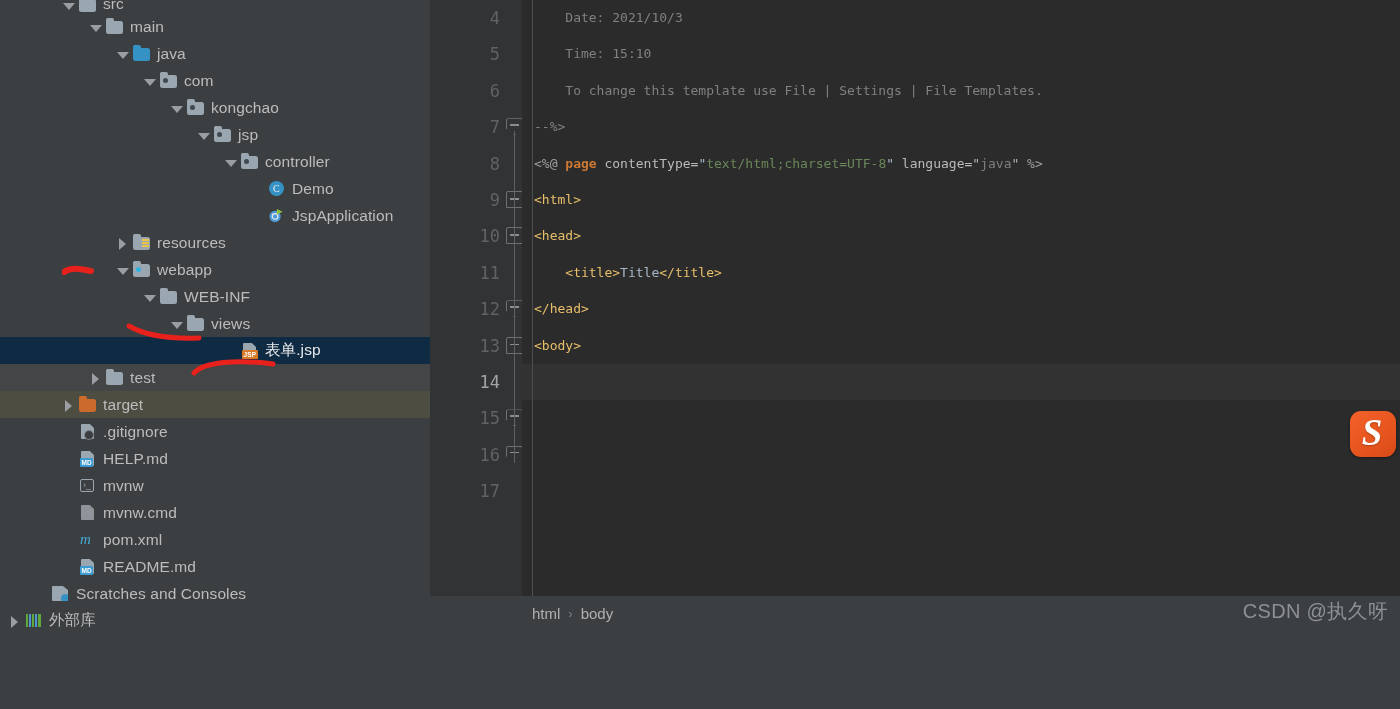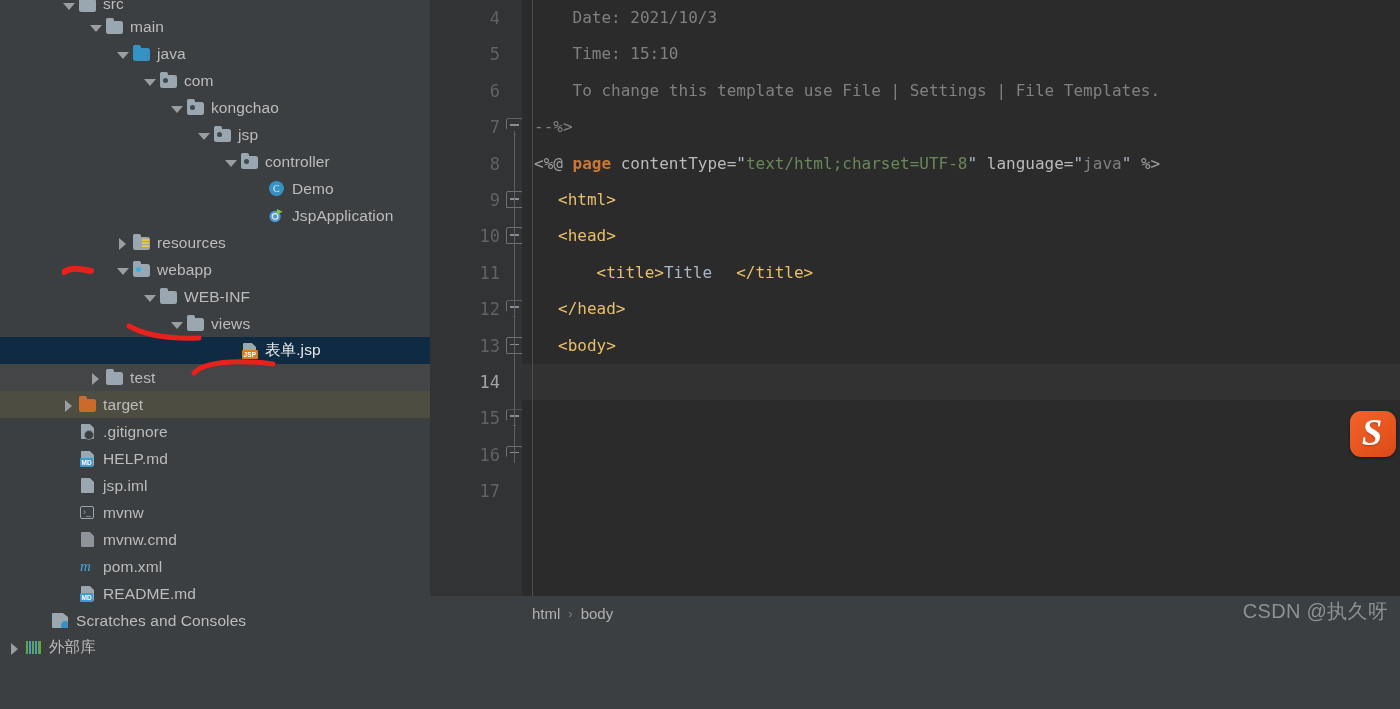--- a/index.html
+++ b/index.html
@@ -180,36 +180,36 @@
   .fold-stem {
     position: absolute; left: 84px; width: 1.4px; background: #5d6164;
   }
 
   #code-area {
     position: absolute; left: 92px; top: 0; right: 0; height: 674px;
     background: #2b2b2b;
   }
   .code-line {
     height: 36.4px; line-height: 36.4px;
-    white-space: pre; font-size: 16px;
+    white-space: pre; font-size: 13px;
     font-family: "DejaVu Sans Mono", monospace;
     color: #a9b7c6; padding-left: 12px;
   }
   .code-line.current { background: #323232; }
   .indent-guide {
     position: absolute; left: 10px; top: 0; width: 1.4px; height: 674px;
     background: #4b4f52;
   }
   .tok-comment { color: #808080; }
   .tok-jspdir  { color: #9e9e9e; }
   .tok-kw      { color: #cc7832; font-weight: bold; }
   .tok-attr    { color: #bababa; }
   .tok-str     { color: #6a8759; }
   .tok-str2    { color: #7f7f7f; }
-  .tok-tag     { color: #e8bf6a; padding-left: 24px; }
+  .tok-tag     { color: #e8bf6a; }
   .tok-text    { color: #a9b7c6; }
   .tok-punc    { color: #a9b7c6; }
 
   #breadcrumb-bar {
     position: absolute; left: 0; bottom: 0; right: 0; height: 35px;
     background: #3c3f41;
     display: flex; align-items: center;
     padding-left: 102px;
     color: #b0b0b0; font-size: 15px;
   }
@@ -404,28 +404,20 @@
           <span class="label">.gitignore</span>
         </div>
         <div class="tree-row">
           <span style="display:inline-block;width:60px;flex:0 0 60px"></span>
           <span class="arrow none"></span>
           <span class="ico">
             <span class="fileico"></span>
             <span class="badge md">MD</span>
           </span>
           <span class="label">HELP.md</span>
-        </div>
-        <div class="tree-row">
-          <span style="display:inline-block;width:60px;flex:0 0 60px"></span>
-          <span class="arrow none"></span>
-          <span class="ico">
-            <span class="fileico"></span>
-          </span>
-          <span class="label">jsp.iml</span>
         </div>
         <div class="tree-row">
           <span style="display:inline-block;width:60px;flex:0 0 60px"></span>
           <span class="arrow none"></span>
           <span class="ico">
             <span class="script-ico">›_</span>
           </span>
           <span class="label">mvnw</span>
         </div>
         <div class="tree-row">

